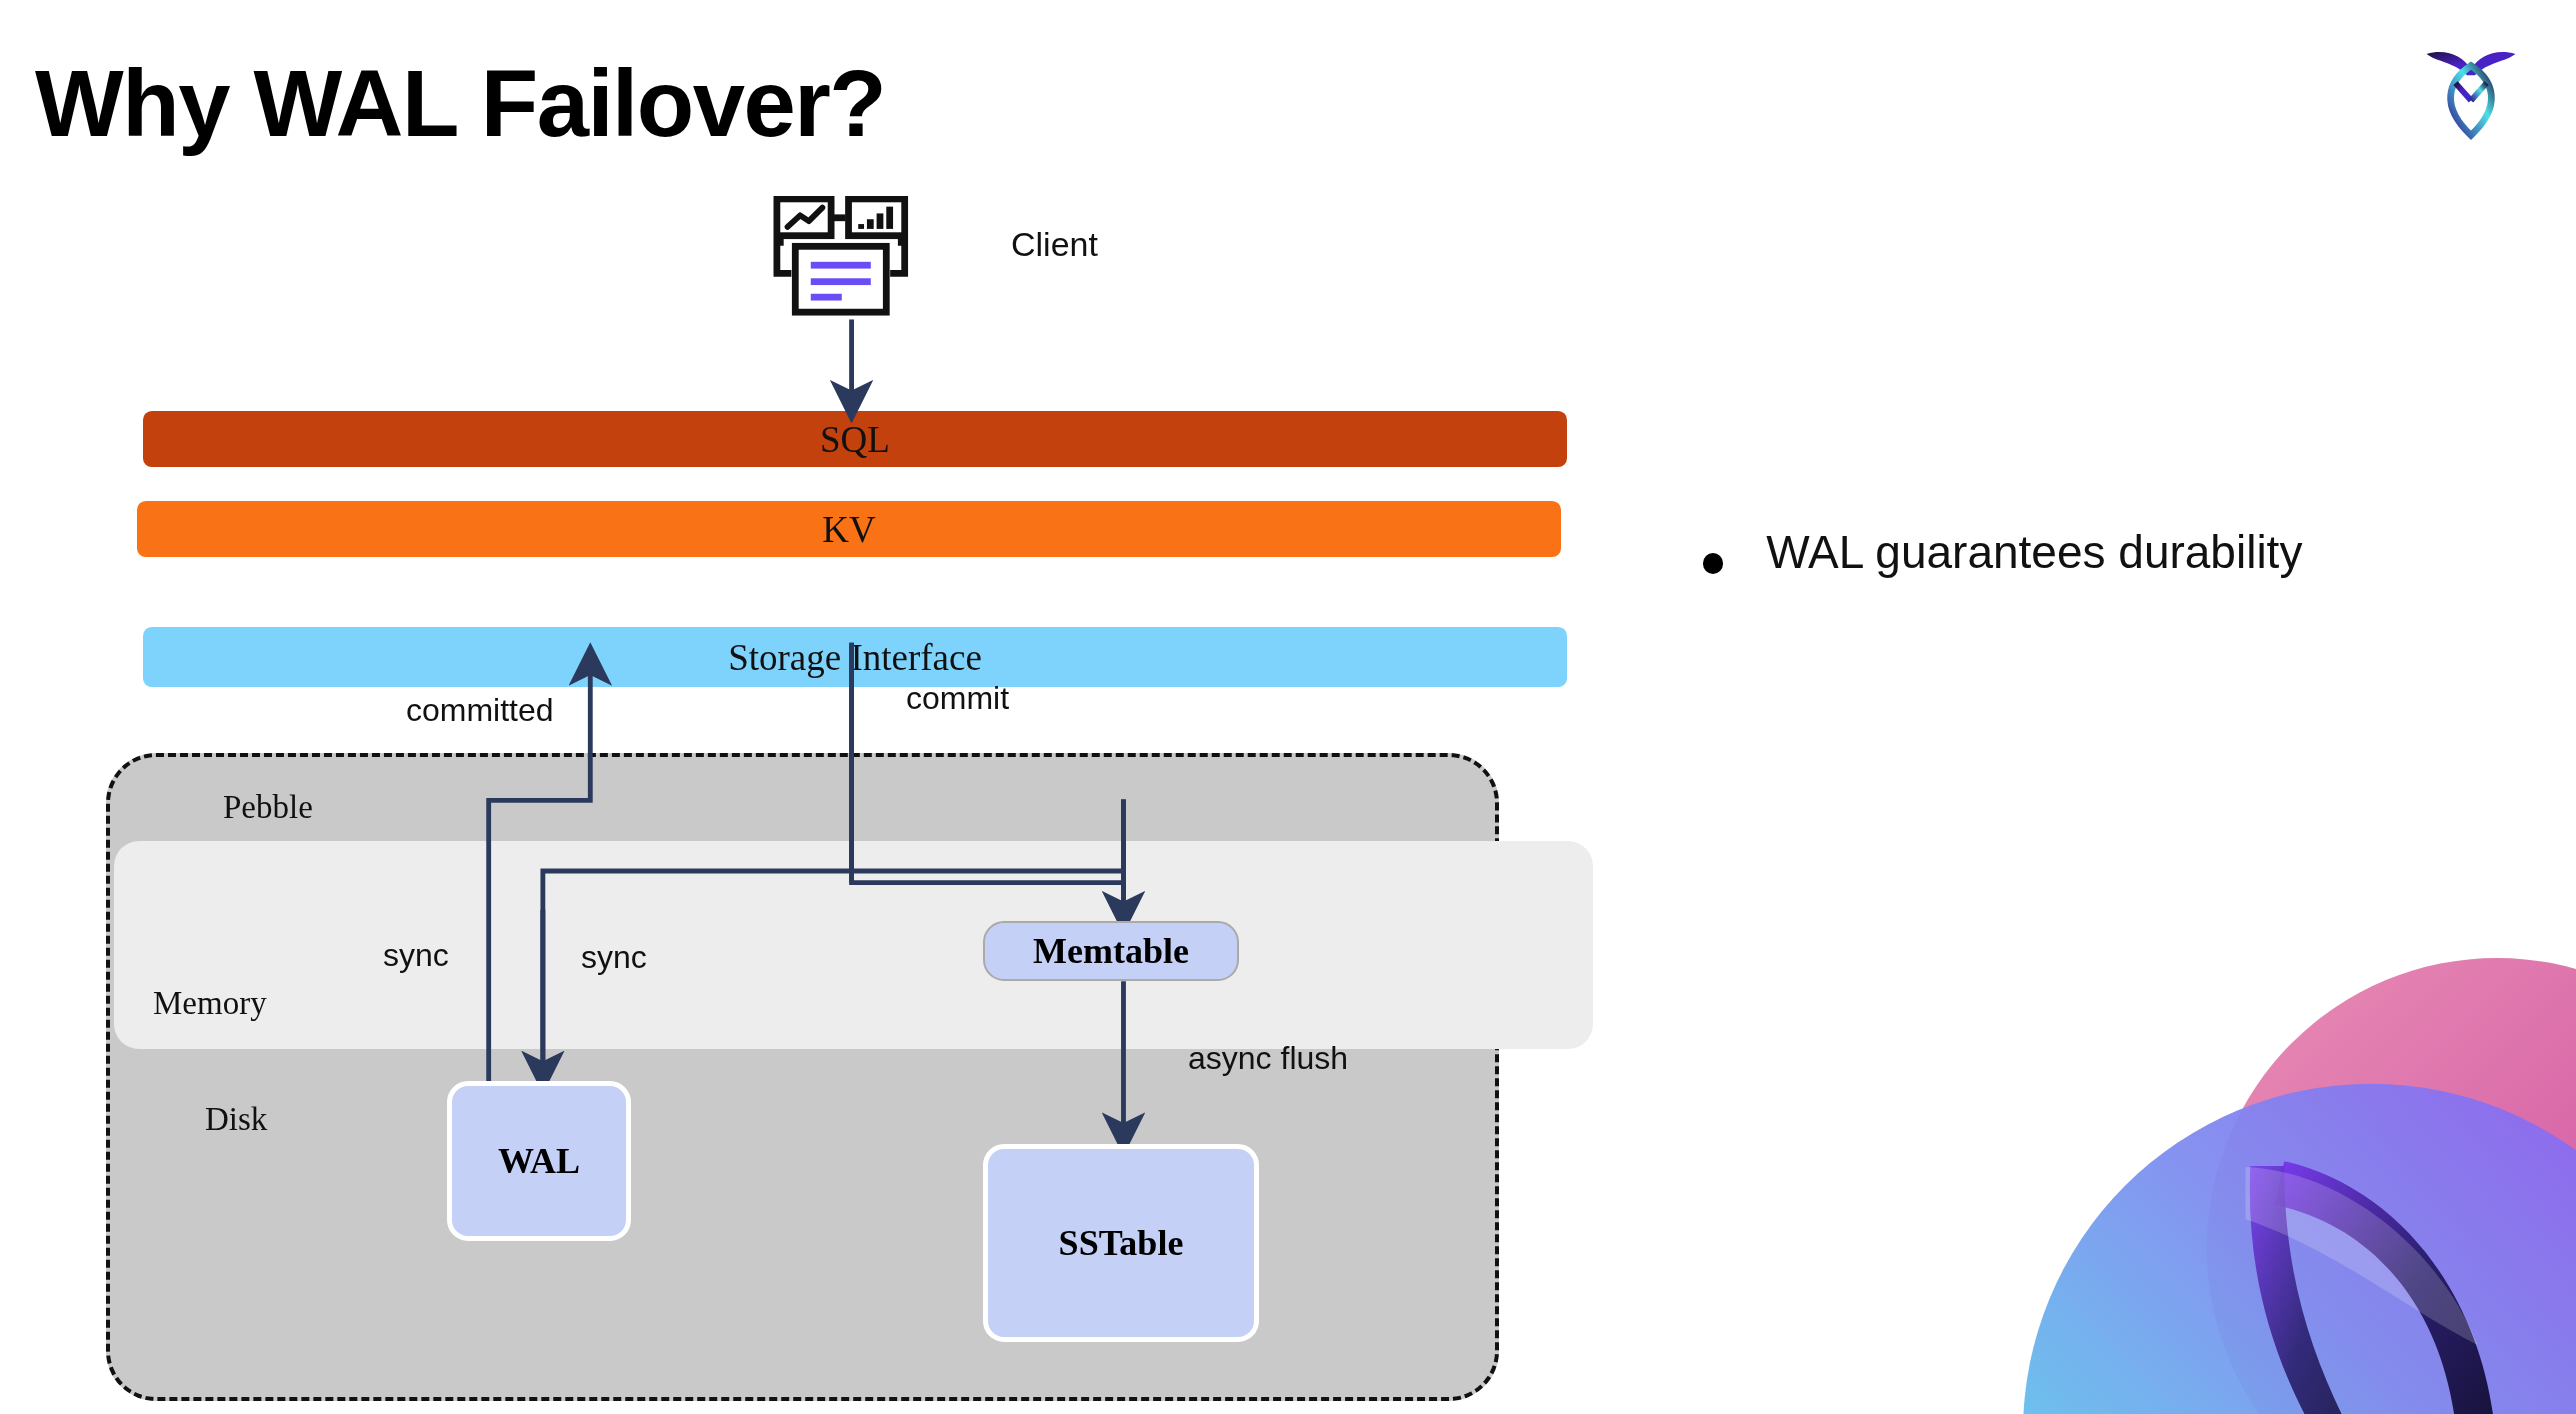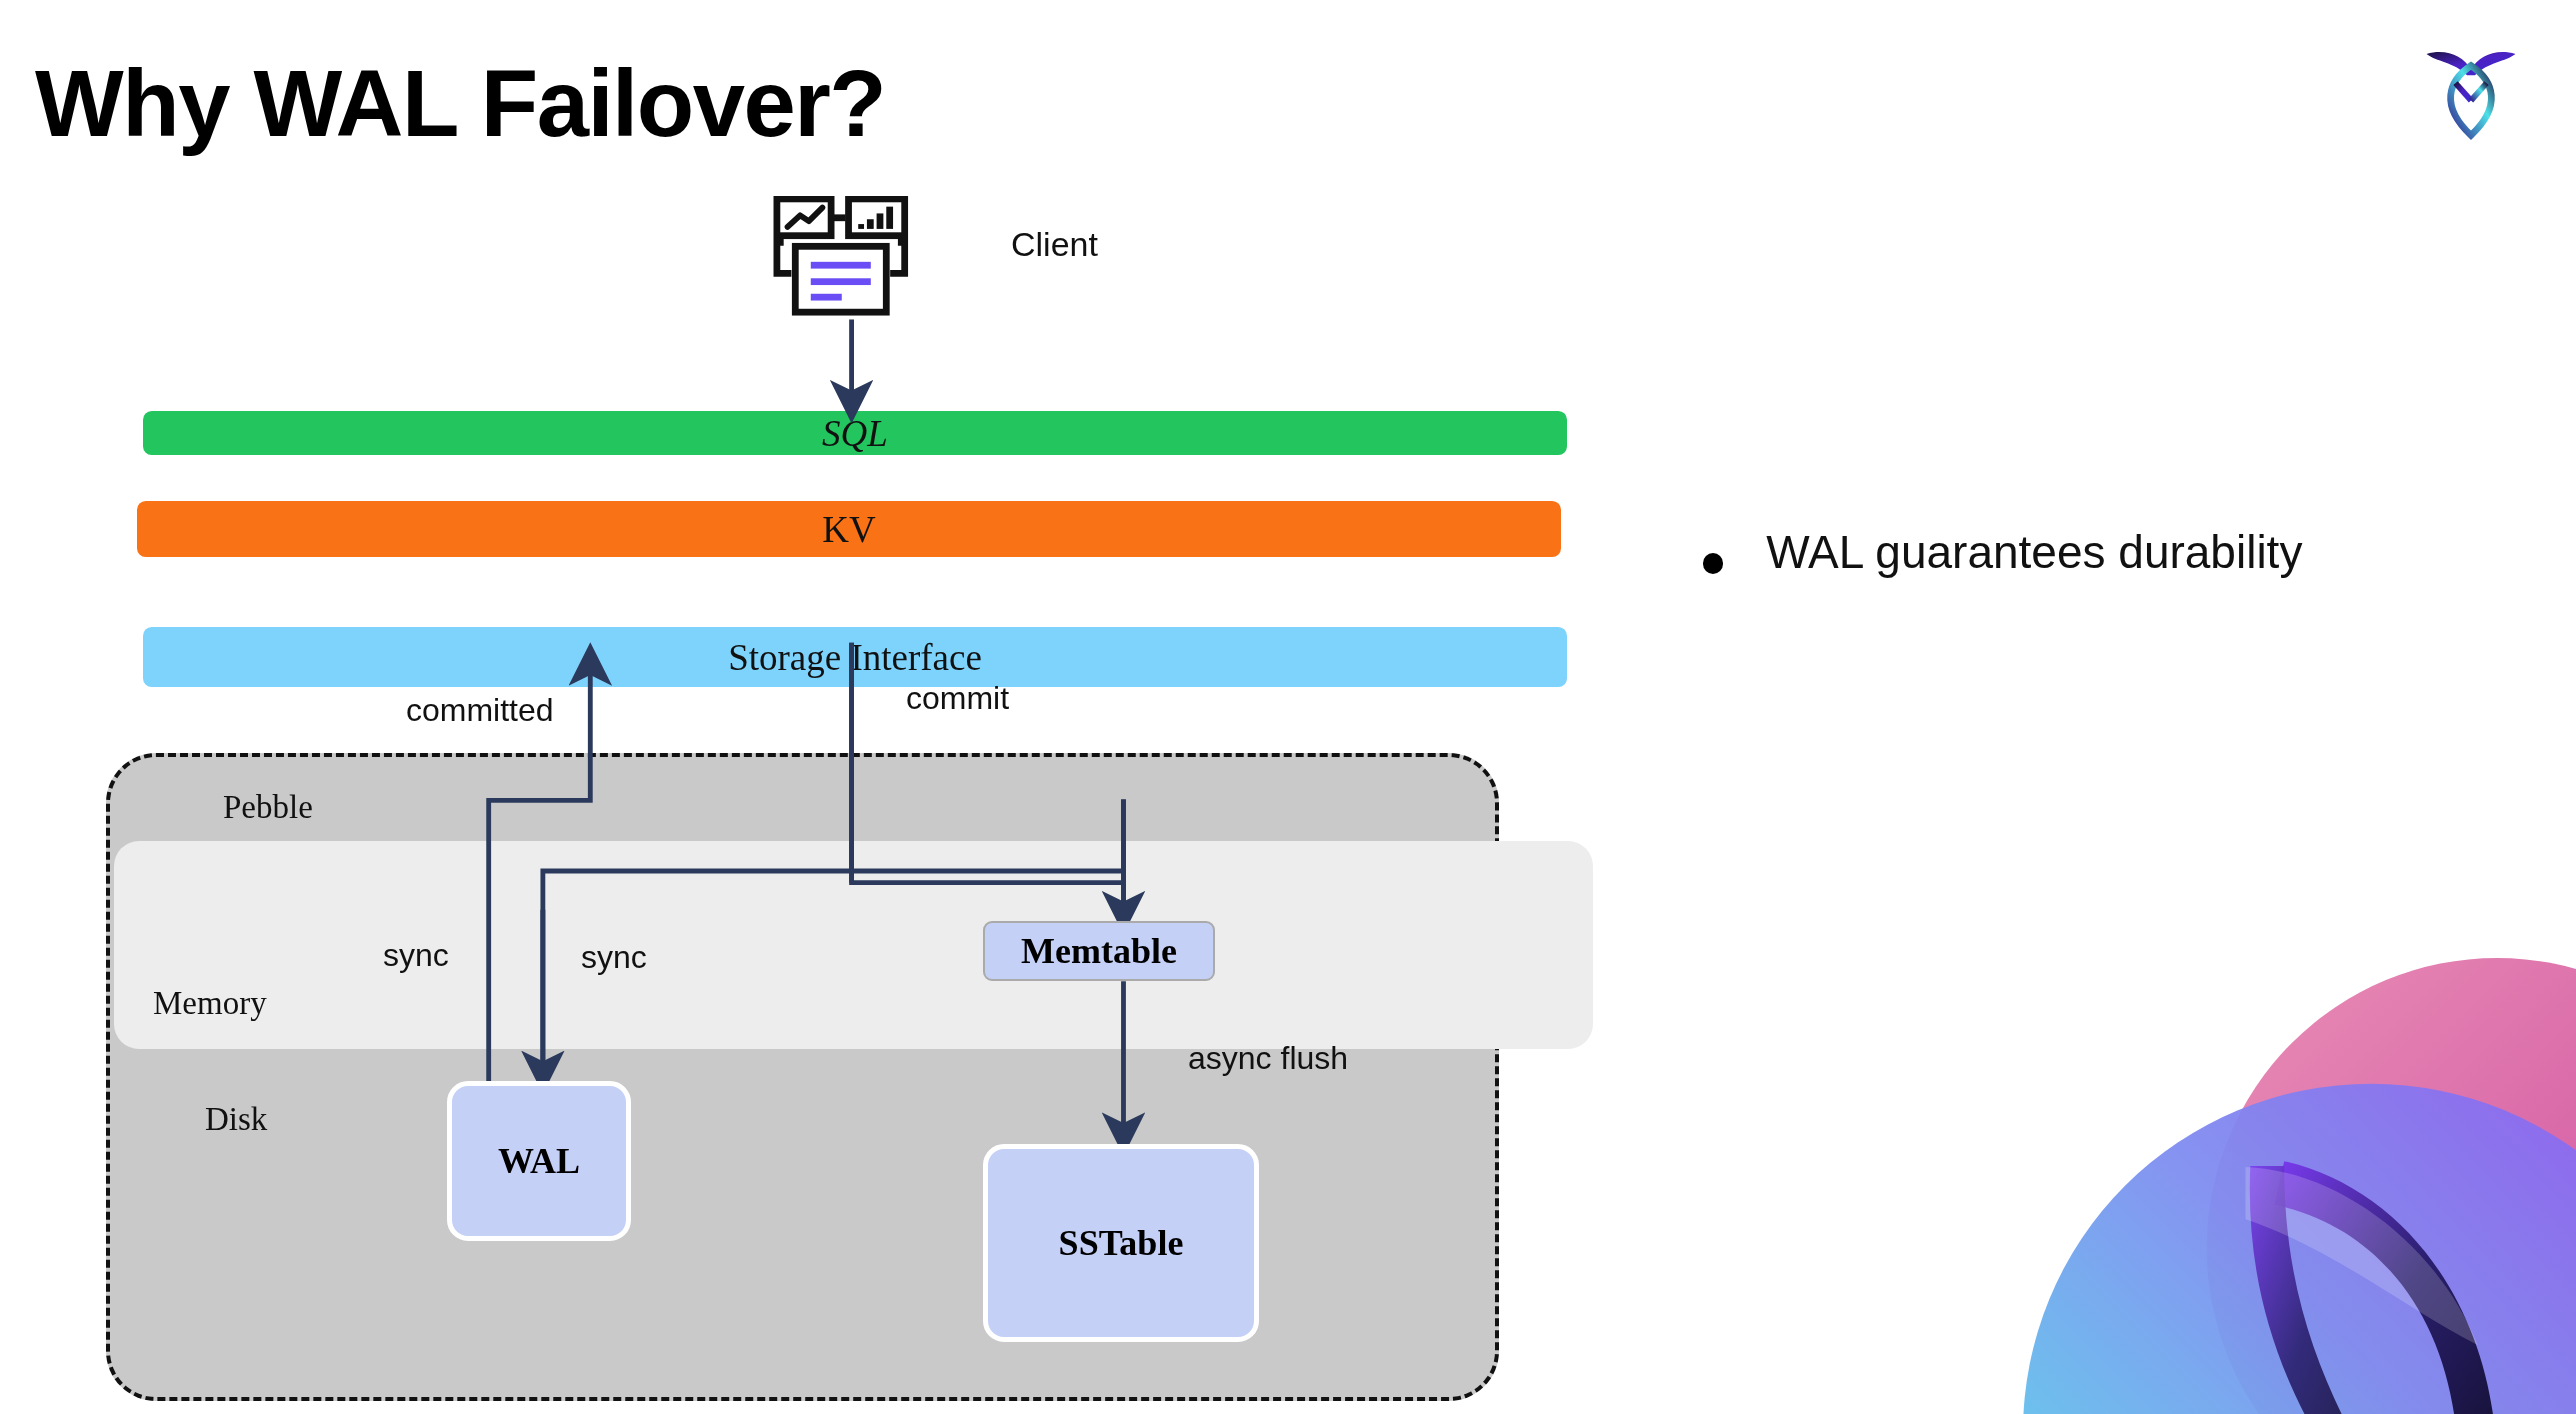--- a/index.html
+++ b/index.html
@@ -24,21 +24,21 @@
   
   #decor-artwork{position:absolute;left:1955px;top:929px;width:639px;height:503px;pointer-events:none;}
 
   
   .layer-bar{
     position:absolute;border-radius:8.7px;
     display:flex;align-items:center;justify-content:center;
     font-family:"Liberation Serif", serif;
     font-size:37px;color:#111;
   }
-  #layer-sql{left:143px;top:411px;width:1424px;height:44px;background:#22c55e;font-style:italic;}
+  #layer-sql{left:143px;top:411px;width:1424px;height:56px;background:#c2410c;}
   #layer-kv {left:137px;top:501px;width:1424px;height:56px;background:#f97316;}
   #layer-storage{left:143px;top:583px;width:1424px;height:60px;background:#7dd3fc;margin-top:44px;}
 
   
   #pebble-container{
     position:absolute;left:106px;top:753px;width:1393px;height:648px;
     background:#c9c9c9;border:4.8px dashed #111;border-radius:50px;
     box-sizing:border-box;
   }
   #memory-region{
@@ -53,22 +53,22 @@
   #label-memory{left:153px;top:985px;}
   #label-disk  {left:205px;top:1101px;}
 
   
   .node-box{
     position:absolute;background:#c5d0f7;
     display:flex;align-items:center;justify-content:center;
     font-family:"Liberation Serif", serif;font-weight:700;
     font-size:36px;color:#000;box-sizing:border-box;
   }
-  #node-memtable{left:983px;top:921px;width:232px;height:60px;
-    border:2.9px solid #aaaaaa;border-radius:9px;}
+  #node-memtable{left:983px;top:921px;width:256px;height:60px;
+    border:2.9px solid #aaaaaa;border-radius:21px;}
   #node-wal{left:447px;top:1081px;width:184px;height:160px;
     border:5.8px solid #ffffff;border-radius:21px;}
   #node-sstable{left:983px;top:1144px;width:276px;height:198px;
     border:5.8px solid #ffffff;border-radius:21px;}
 
   
   #client-icon{position:absolute;left:772px;top:196px;width:155px;height:121px;}
   #client-label{position:absolute;left:1011px;top:225px;
     font-size:34px;color:#111;white-space:nowrap;}
 

